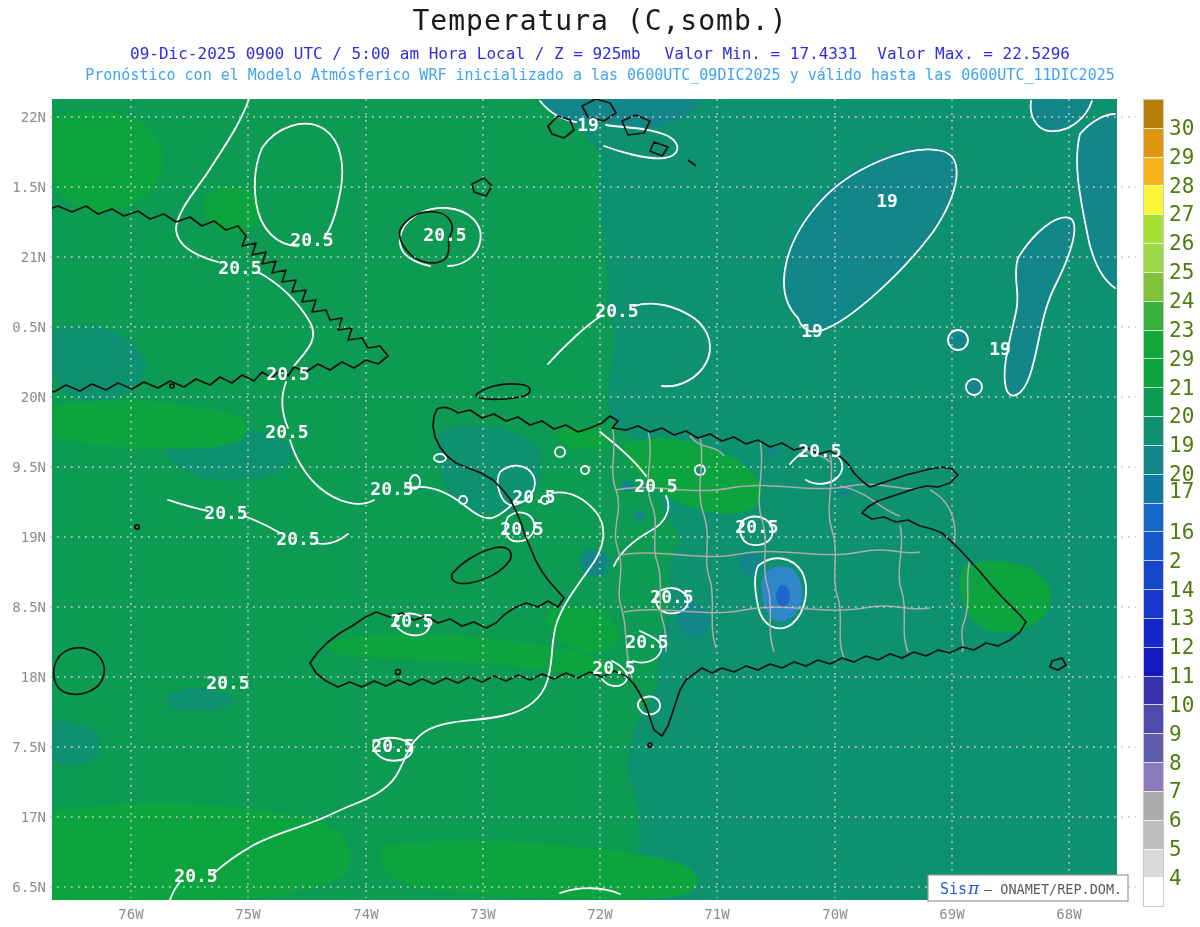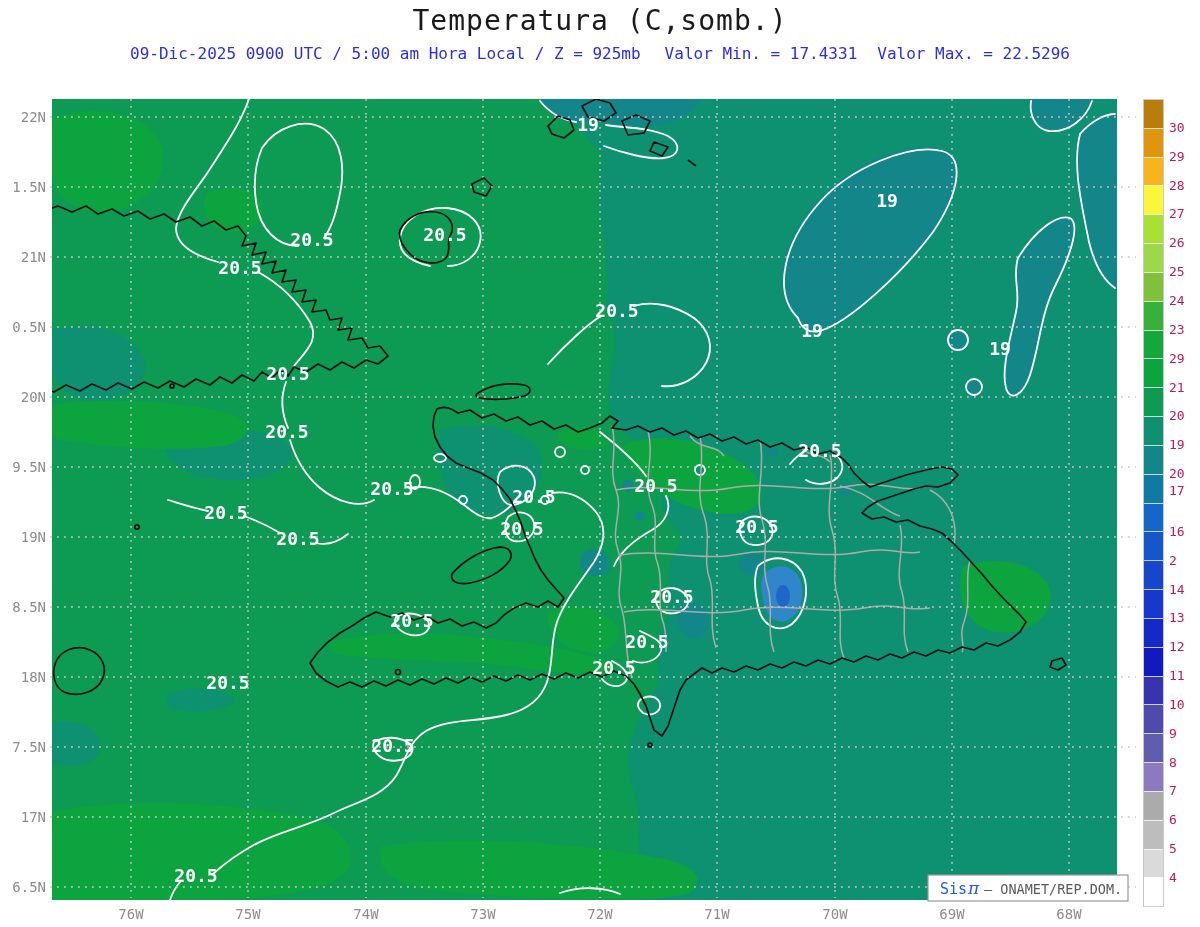--- a/index.html
+++ b/index.html
@@ -7,29 +7,30 @@
   .title{position:absolute;top:4px;left:0;width:1200px;text-align:center;font-size:28px;letter-spacing:1px;color:#1a1a1a;white-space:nowrap;}
   .sub1{position:absolute;top:44px;left:0;width:1200px;text-align:center;font-size:16px;color:#2d2de4;white-space:nowrap;}
   .sub1 .gap1{margin-left:24px;} .sub1 .gap2{margin-left:20px;}
   .sub2{position:absolute;top:66px;left:0;width:1200px;text-align:center;font-size:15px;color:#3fa3f2;white-space:nowrap;}
   svg{position:absolute;left:0;top:0;font-family:"DejaVu Sans Mono",monospace;}
   .axis-lbl{fill:#8c8c8c;font-size:14px;}
   .clabel{fill:#ffffff;font-size:18px;font-weight:bold;}
   #colorbar{position:absolute;left:1143px;top:99px;width:21px;height:808px;border:1px solid #c9c9c9;box-sizing:border-box;display:flex;flex-direction:column;}
   #colorbar div{flex:1;border-top:1px solid rgba(255,255,255,0.75);}
   #colorbar div:first-child{border-top:none;}
-  .cb-lbl{position:absolute;left:1169px;font-size:13px;color:#be185d;line-height:20px;}
+  .cb-lbl{position:absolute;left:1169px;font-size:21px;color:#4d7c0f;line-height:20px;}
 </style>
 </head>
 <body>
 
 <div id="page">
 
   <div class="title">Temperatura (C,somb.)</div>
   <div class="sub1"><span>09-Dic-2025   0900 UTC / 5:00 am Hora Local / Z = 925mb</span><span class="gap1">Valor Min. = 17.4331</span><span class="gap2">Valor Max. = 22.5296</span></div>
+  <div class="sub2">Pronóstico con el Modelo Atmósferico WRF inicializado a las 0600UTC_09DIC2025 y válido hasta las  0600UTC_11DIC2025</div>
 
   <svg width="1200" height="927" viewBox="0 0 1200 927">
     <defs>
       <clipPath id="mapclip">
           <rect x="52" y="99" width="1065" height="801"></rect>
         </clipPath>
     </defs>
 
     <g clip-path="url(#mapclip)">
 

